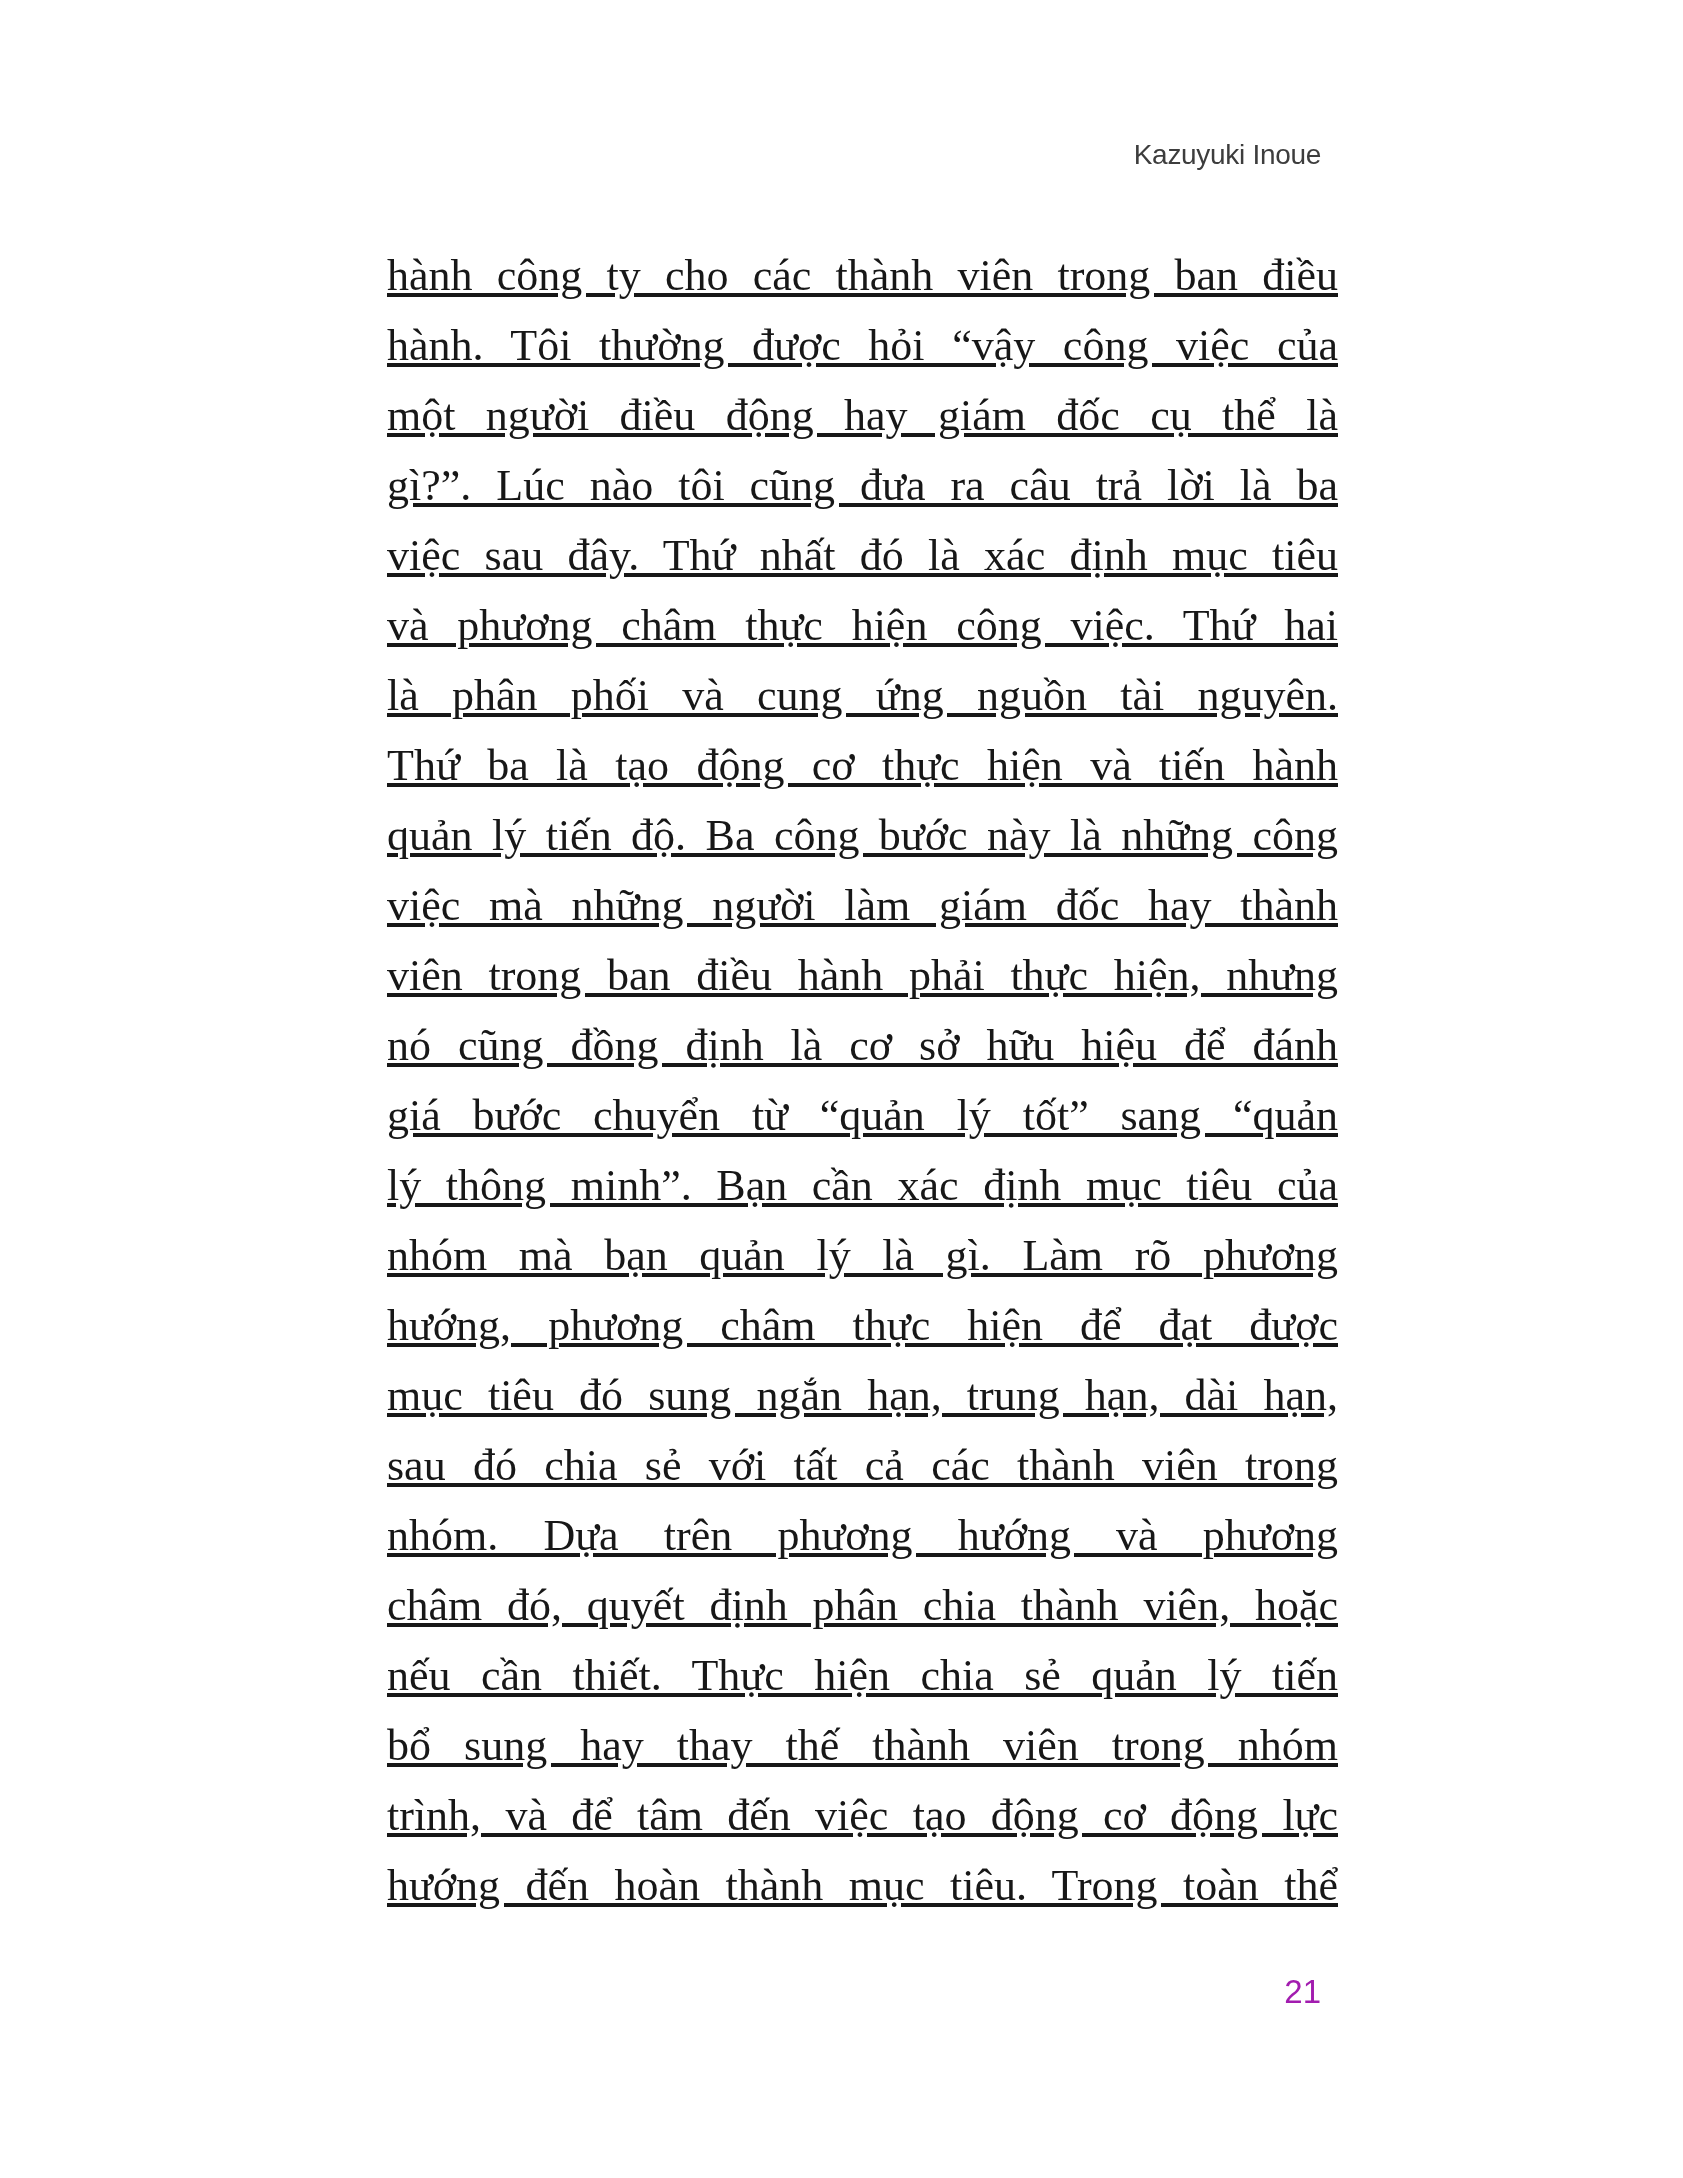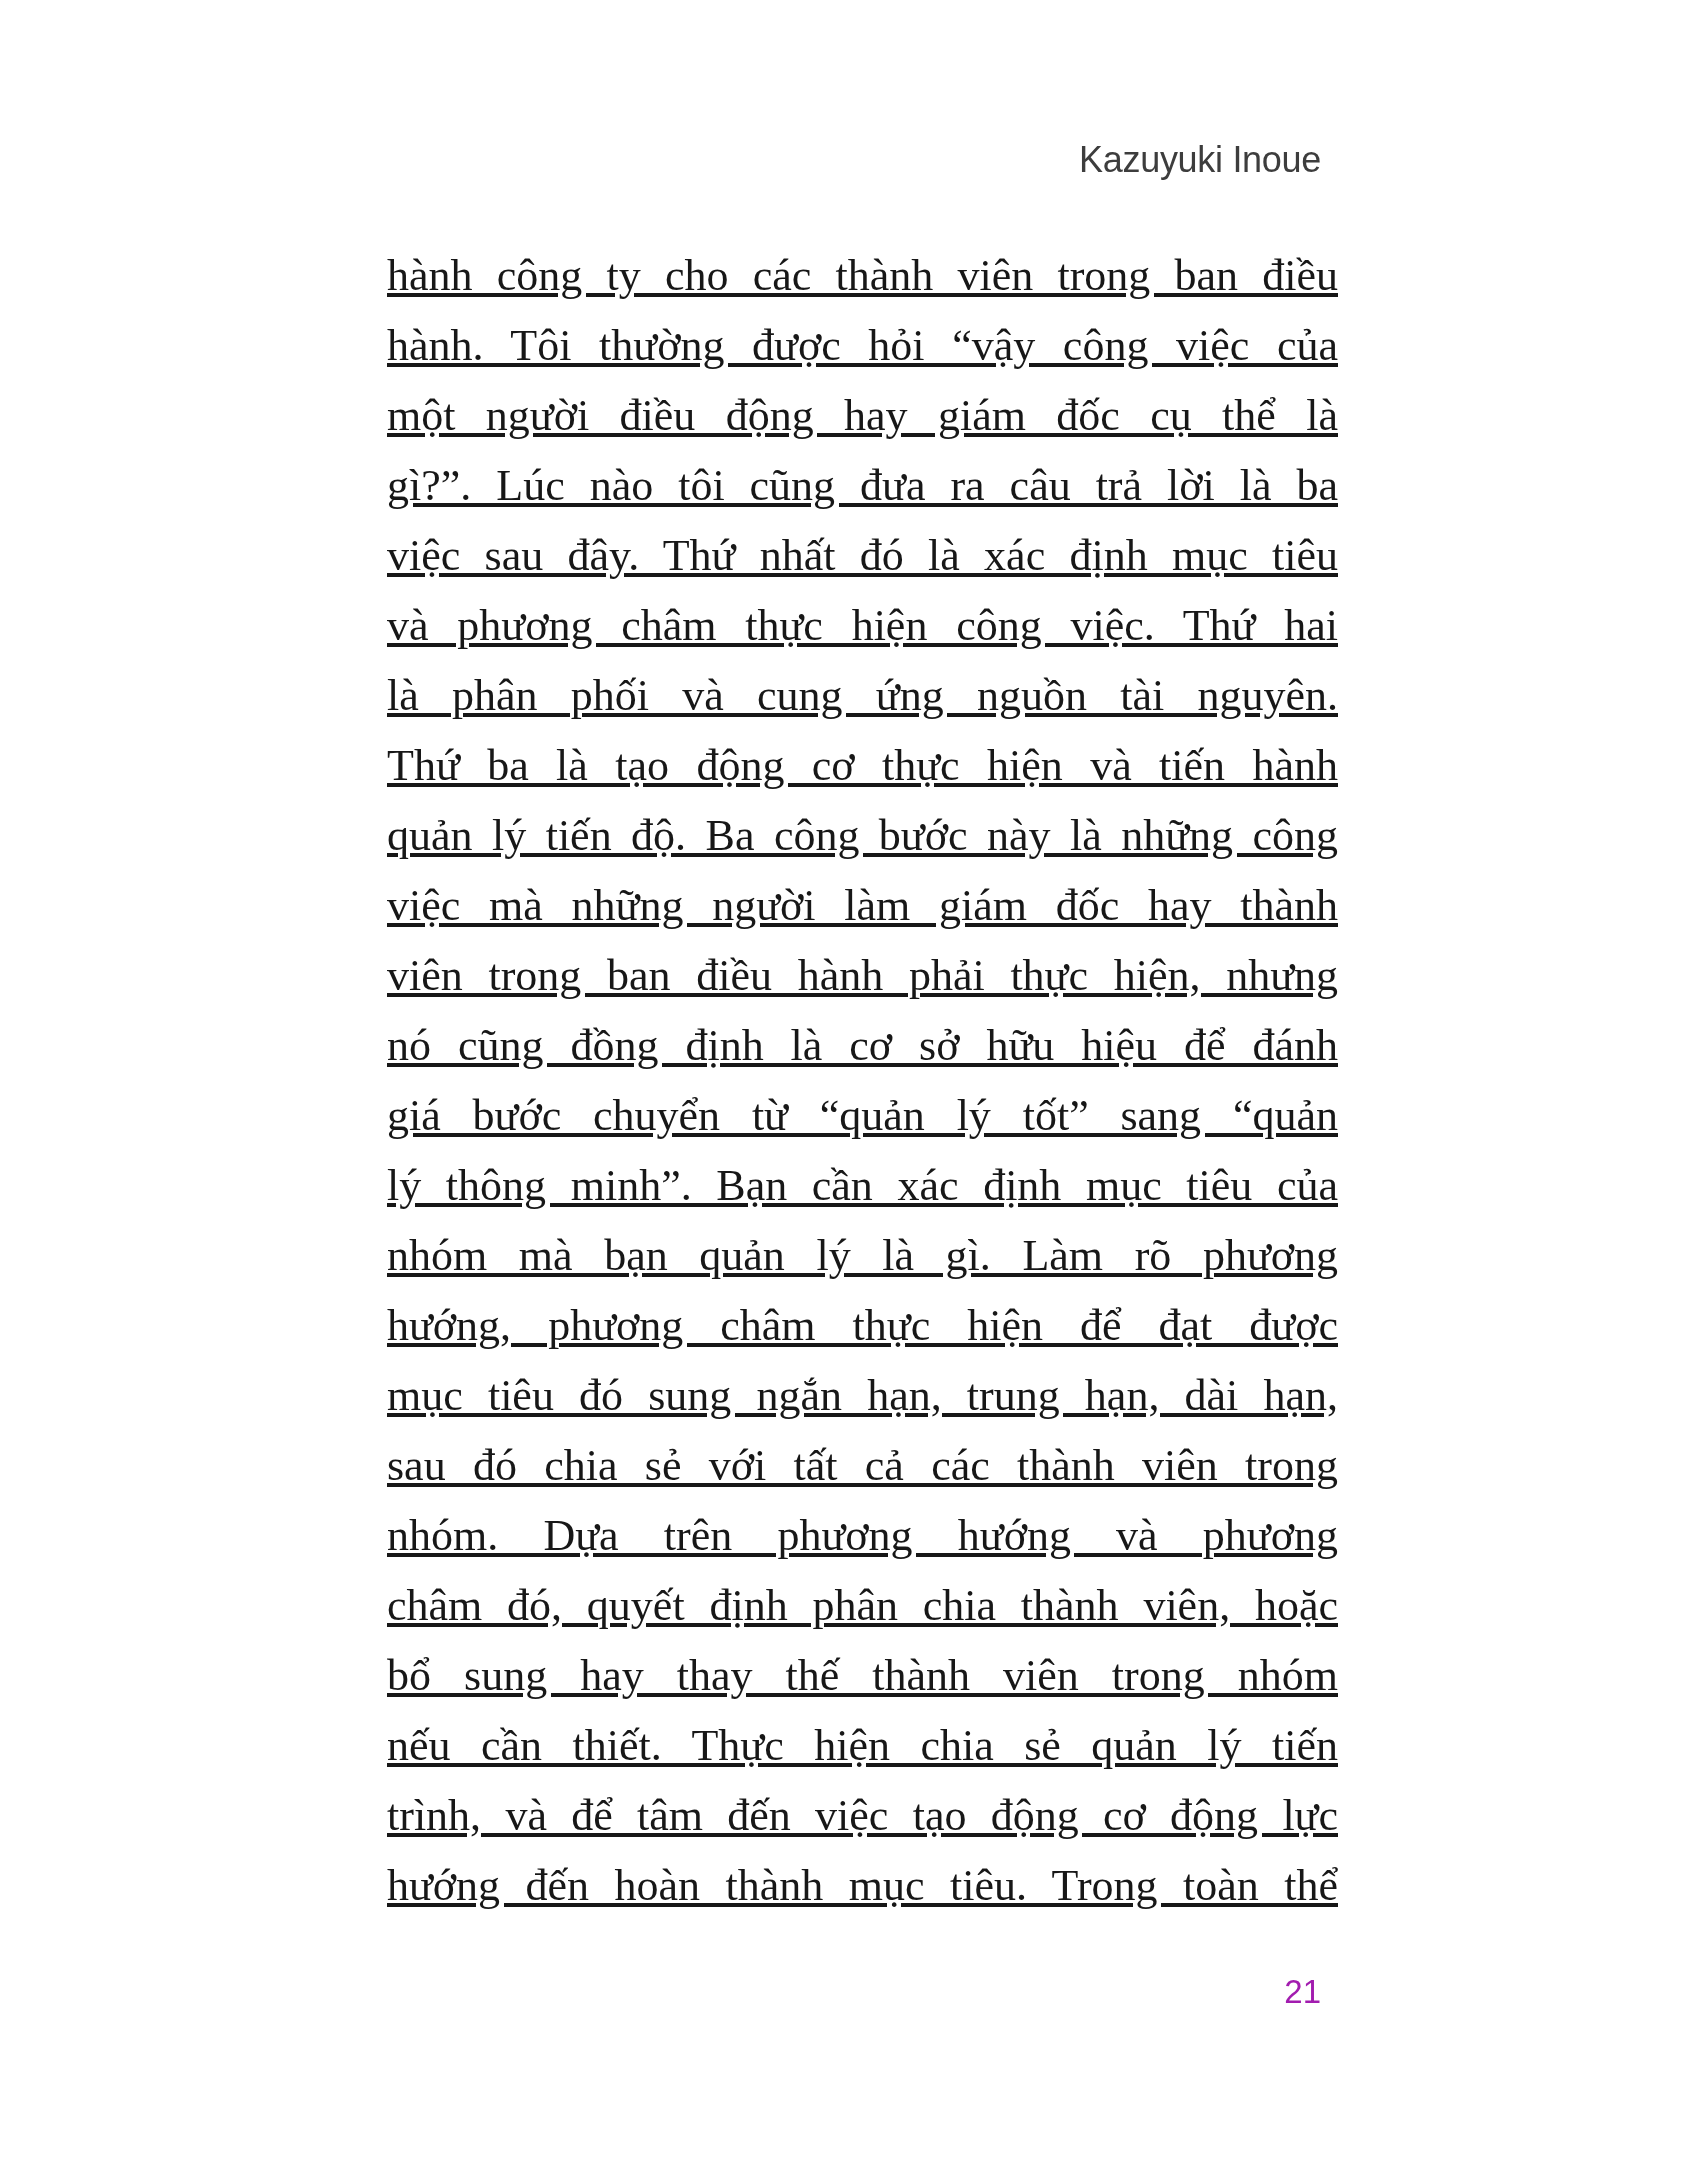--- a/index.html
+++ b/index.html
@@ -16,21 +16,21 @@
     font-family: "Liberation Serif", serif;
   }
   .running-header {
     position: absolute;
     top: 140px;
     left: 0;
     width: 1321px;
     text-align: right;
     font-family: "Liberation Sans", sans-serif;
     font-weight: 300;
-    font-size: 36px;
+    font-size: 28px;
     letter-spacing: -0.3px;
     color: #3d3d3d;
     line-height: 1.1;
   }
   .body-text {
     position: absolute;
     left: 387px;
     top: 241px;
     width: 951px;
     font-size: 44px;
@@ -74,21 +74,21 @@
       <div class="line">viên trong ban điều hành phải thực hiện, nhưng</div>
       <div class="line">nó cũng đồng định là cơ sở hữu hiệu để đánh</div>
       <div class="line">giá bước chuyển từ “quản lý tốt” sang “quản</div>
       <div class="line">lý thông minh”. Bạn cần xác định mục tiêu của</div>
       <div class="line">nhóm mà bạn quản lý là gì. Làm rõ phương</div>
       <div class="line">hướng, phương châm thực hiện để đạt được</div>
       <div class="line">mục tiêu đó sung ngắn hạn, trung hạn, dài hạn,</div>
       <div class="line">sau đó chia sẻ với tất cả các thành viên trong</div>
       <div class="line">nhóm. Dựa trên phương hướng và phương</div>
       <div class="line">châm đó, quyết định phân chia thành viên, hoặc</div>
+      <div class="line">nếu cần thiết. Thực hiện chia sẻ quản lý tiến</div>
       <div class="line">bổ sung hay thay thế thành viên trong nhóm</div>
-      <div class="line">nếu cần thiết. Thực hiện chia sẻ quản lý tiến</div>
       <div class="line">trình, và để tâm đến việc tạo động cơ động lực</div>
       <div class="line">hướng đến hoàn thành mục tiêu. Trong toàn thể</div>
     </div>
 
   <div class="page-number">21</div>
 </div>
 
 
 </body></html>

